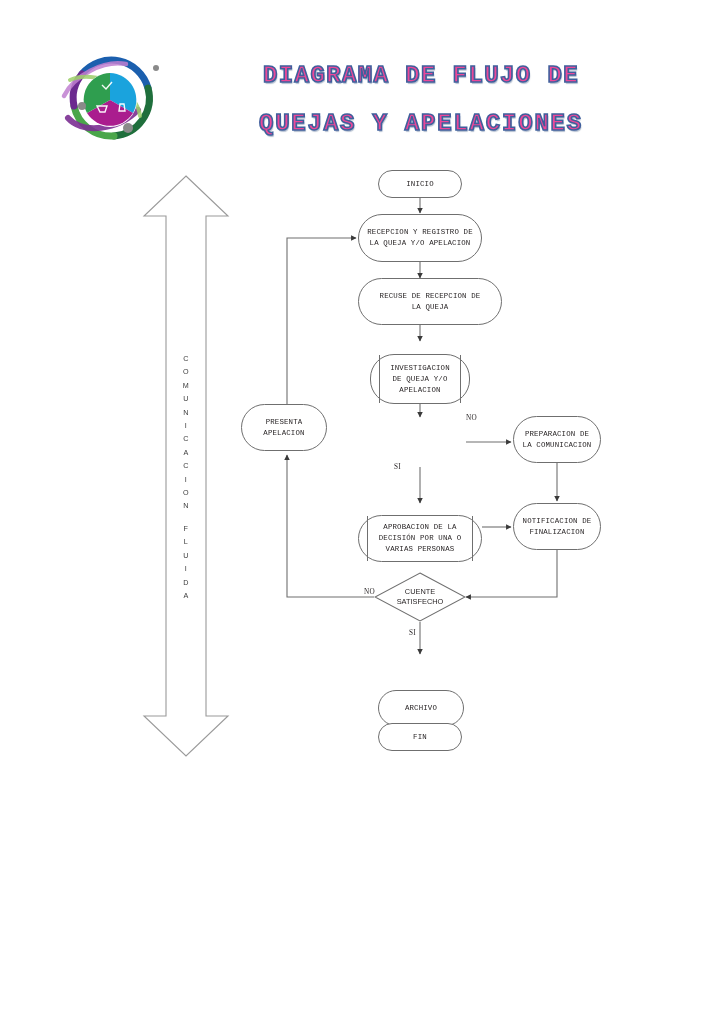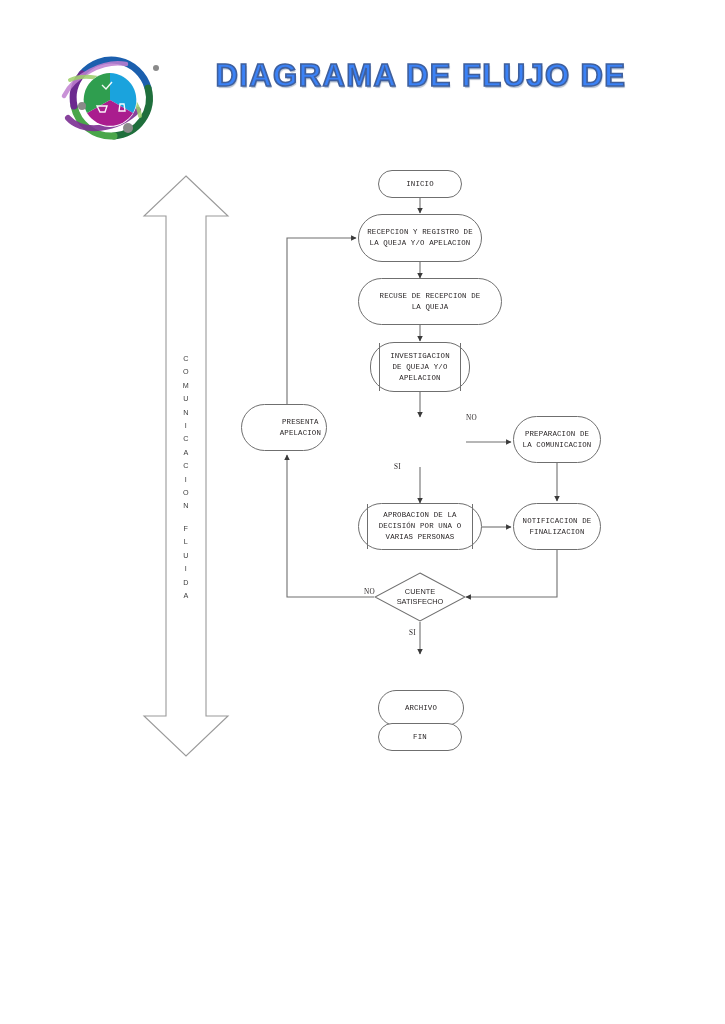--- a/index.html
+++ b/index.html
@@ -39,28 +39,28 @@
     height: 108px;
   }
   #title-block {
     position: absolute;
     left: 186px;
     top: 52px;
     width: 470px;
     height: 100px;
   }
   .title-line {
-    font-family: Liberation Sans, sans-serif;
+    font-family: Liberation Mono, monospace;
     font-weight: bold;
-    font-size: 31px;
+    font-size: 24px;
     letter-spacing: 1.4px;
     line-height: 48px;
     text-align: center;
     white-space: nowrap;
-    color: #3b82f6;
+    color: #ec4899;
     -webkit-text-stroke: 1.6px #3f5f9c;
     text-shadow: 1px 2px 1px rgba(120,140,170,0.55);
   }
   .title-line.second {
     letter-spacing: 1.8px;
   }
 
   
   #flow {
     position: absolute;
@@ -93,20 +93,21 @@
     border-radius: 22px;
     background: #ffffff;
   }
   .proc {
     border: 1px solid #6f6f6f;
     background: #ffffff;
   }
   .predef {
     border: 1px solid #6f6f6f;
     background: #ffffff;
+    margin-top: 12px;
   }
   .predef::before,
   .predef::after {
     content: "";
     position: absolute;
     top: 0;
     bottom: 0;
     width: 0;
     border-left: 1px solid #6f6f6f;
   }
@@ -197,20 +198,21 @@
         </g>
 
         <circle cx="104" cy="24" r="3" fill="#8a8a8a"></circle>
         <circle cx="30" cy="62" r="4" fill="#8a8a8a"></circle>
         <circle cx="76" cy="84" r="5" fill="#8a8a8a"></circle>
       </svg>
     </div>
 
     <div id="title-block">
       <div class="title-line">DIAGRAMA DE FLUJO DE</div>
+      <div class="title-line second">QUEJAS Y APELACIONES</div>
     </div>
   </div>
 
   <div id="comm-arrow">
     <svg width="92" height="588" viewBox="0 0 92 588">
       <path d="M46 4 L88 44 L66 44 L66 544 L88 544 L46 584 L4 544 L26 544 L26 44 L4 44 Z" fill="#ffffff" stroke="#9a9a9a" stroke-width="1.1" stroke-linejoin="miter"></path>
     </svg>
   </div>
   <div id="comm-text">
 
@@ -293,21 +295,21 @@
   </div>
 
   <div class="decision" style="left:374px; top:572px; width:92px; height:50px;">
     <svg class="dia" viewBox="0 0 92 50" preserveAspectRatio="none">
       <polygon points="46,1 91,25 46,49 1,25" fill="#ffffff" stroke="#6f6f6f" stroke-width="1.1"></polygon>
     </svg>
     <span class="lbl">CUENTE
 SATISFECHO</span>
   </div>
 
-  <div class="node proc" style="left:241px; top:404px; width:86px; height:47px;justify-content:flex-end;">
+  <div class="node proc" style="left:241px; top:404px; width:86px; height:47px;">
     <span class="lbl">PRESENTA
 APELACION</span>
   </div>
 
   <div class="node proc" style="left:378px; top:690px; width:86px; height:36px;">
     <span class="lbl">ARCHIVO</span>
   </div>
 
   <div class="node term" style="left:378px; top:723px; width:84px; height:28px;">
     <span class="lbl">FIN</span>

